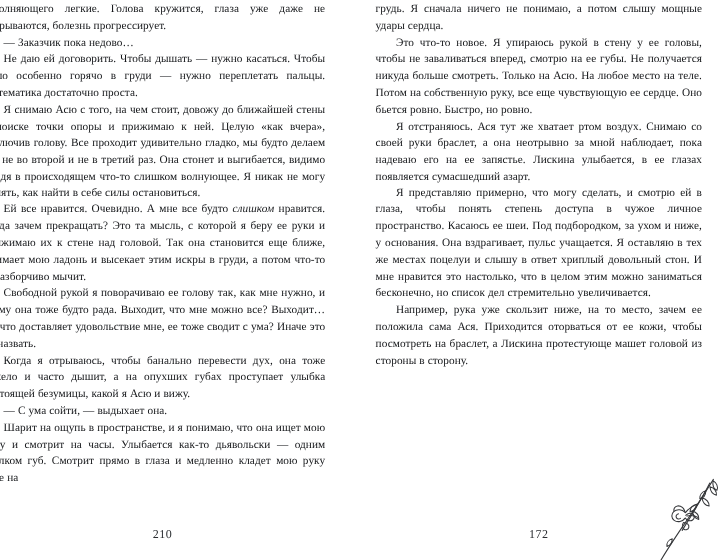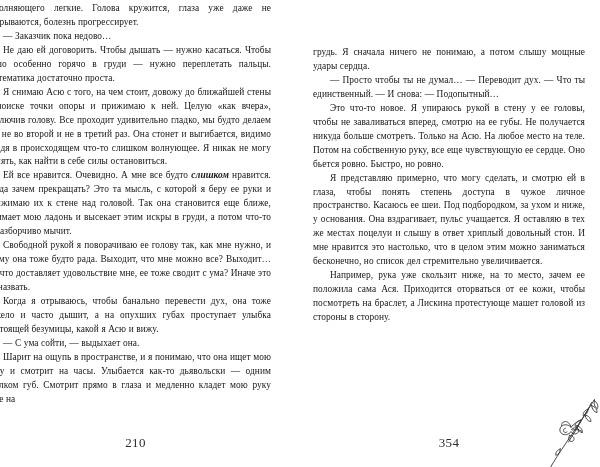--- a/index.html
+++ b/index.html
@@ -55,40 +55,39 @@
     line-height: 13.95px;
     text-align: justify;
     text-justify: inter-word;
     hyphens: manual;
     -webkit-hyphens: manual;
     letter-spacing: 0.06px;
     word-spacing: 0.1px;
   }
 
   #page-left .textblock { left: 0px; }
-  #page-right .textblock { left: 0px; margin-top: 44px; }
+  #page-right .textblock { left: 0px; }
 
   p.para {
     margin: 0;
     text-indent: 17px;
     text-align: justify;
   }
   p.para.cont {
     text-indent: 0;
   }
   
   em.it {
     font-style: italic;
-    font-weight: bold;
   }
 
   .folio {
     position: absolute;
     bottom: 16px;
-    font-size: 13px;
+    font-size: 10px;
     letter-spacing: 0.4px;
     color: #2a2d31;
     width: 100%;
     text-align: center;
   }
   #page-left .folio { left: 14px; width: 271px; }
   #page-right .folio { left: 0px; width: 272px; }
 
   
   #ornament {
@@ -117,26 +116,26 @@
       <p class="para">Когда я отрываюсь, чтобы банально перевести дух, она тоже тяжело и часто дышит, а на опухших губах проступает улыбка настоящей безумицы, какой я Асю и вижу.</p>
       <p class="para">— С ума сойти, — выдыхает она.</p>
       <p class="para">Шарит на ощупь в пространстве, и я понимаю, что она ищет мою руку и смотрит на часы. Улыбается как-то дьявольски — одним уголком губ. Смотрит прямо в глаза и медленно кладет мою руку себе на</p>
     </div>
     <div class="folio">210</div>
   </div>
 
   <div class="page" id="page-right">
     <div class="textblock" id="right-text">
       <p class="para cont">грудь. Я сначала ничего не понимаю, а потом слышу мощные удары сердца.</p>
-      <p class="para">— Просто чтобы ты не думал… — Переводит дух. — Что ты единственный. — И снова: — Подопытный…</p>
       <p class="para">Это что-то новое. Я упираюсь рукой в стену у ее головы, чтобы не заваливаться вперед, смотрю на ее губы. Не получается никуда больше смотреть. Только на Асю. На любое место на теле. Потом на собственную руку, все еще чувствующую ее сердце. Оно бьется ровно. Быстро, но ровно.</p>
+      <p class="para">Я отстраняюсь. Ася тут же хватает ртом воздух. Снимаю со своей руки браслет, а она неотрывно за мной наблюдает, пока надеваю его на ее запястье. Лискина улыбается, в ее глазах появляется сумасшедший азарт.</p>
       <p class="para">Я представляю примерно, что могу сделать, и смотрю ей в глаза, чтобы понять степень доступа в чужое личное пространство. Касаюсь ее шеи. Под подбородком, за ухом и ниже, у основания. Она вздрагивает, пульс учащается. Я оставляю в тех же местах поцелуи и слышу в ответ хриплый довольный стон. И мне нравится это настолько, что в целом этим можно заниматься бесконечно, но список дел стремительно увеличивается.</p>
       <p class="para">Например, рука уже скользит ниже, на то место, зачем ее положила сама Ася. Приходится оторваться от ее кожи, чтобы посмотреть на браслет, а Лискина протестующе машет головой из стороны в сторону.</p>
     </div>
-    <div class="folio">354</div>
+    <div class="folio">172</div>
 
     <svg id="ornament" viewBox="0 0 58 74" aria-hidden="true">
       <g fill="none" stroke="#1b1d20" stroke-width="0.9" stroke-linecap="round" stroke-linejoin="round">
 
         <path d="M50.5 2.5 C44 13, 33 30, 22 46 C16 55, 10 64, 5.5 72"></path>
 
         <path d="M47.5 5.5 C42.5 15.5, 33.5 30.5, 24.5 45"></path>
 
         <path d="M50.2 3.6 C53.2 5.4, 54.6 8.6, 53.4 11.6 C51.1 10.6, 49.6 7.7, 50.2 3.6 Z"></path>
         <path d="M47.6 8.6 C51.2 9.4, 53.4 12.4, 53.0 15.6 C50.3 15.0, 48.0 12.3, 47.6 8.6 Z"></path>

